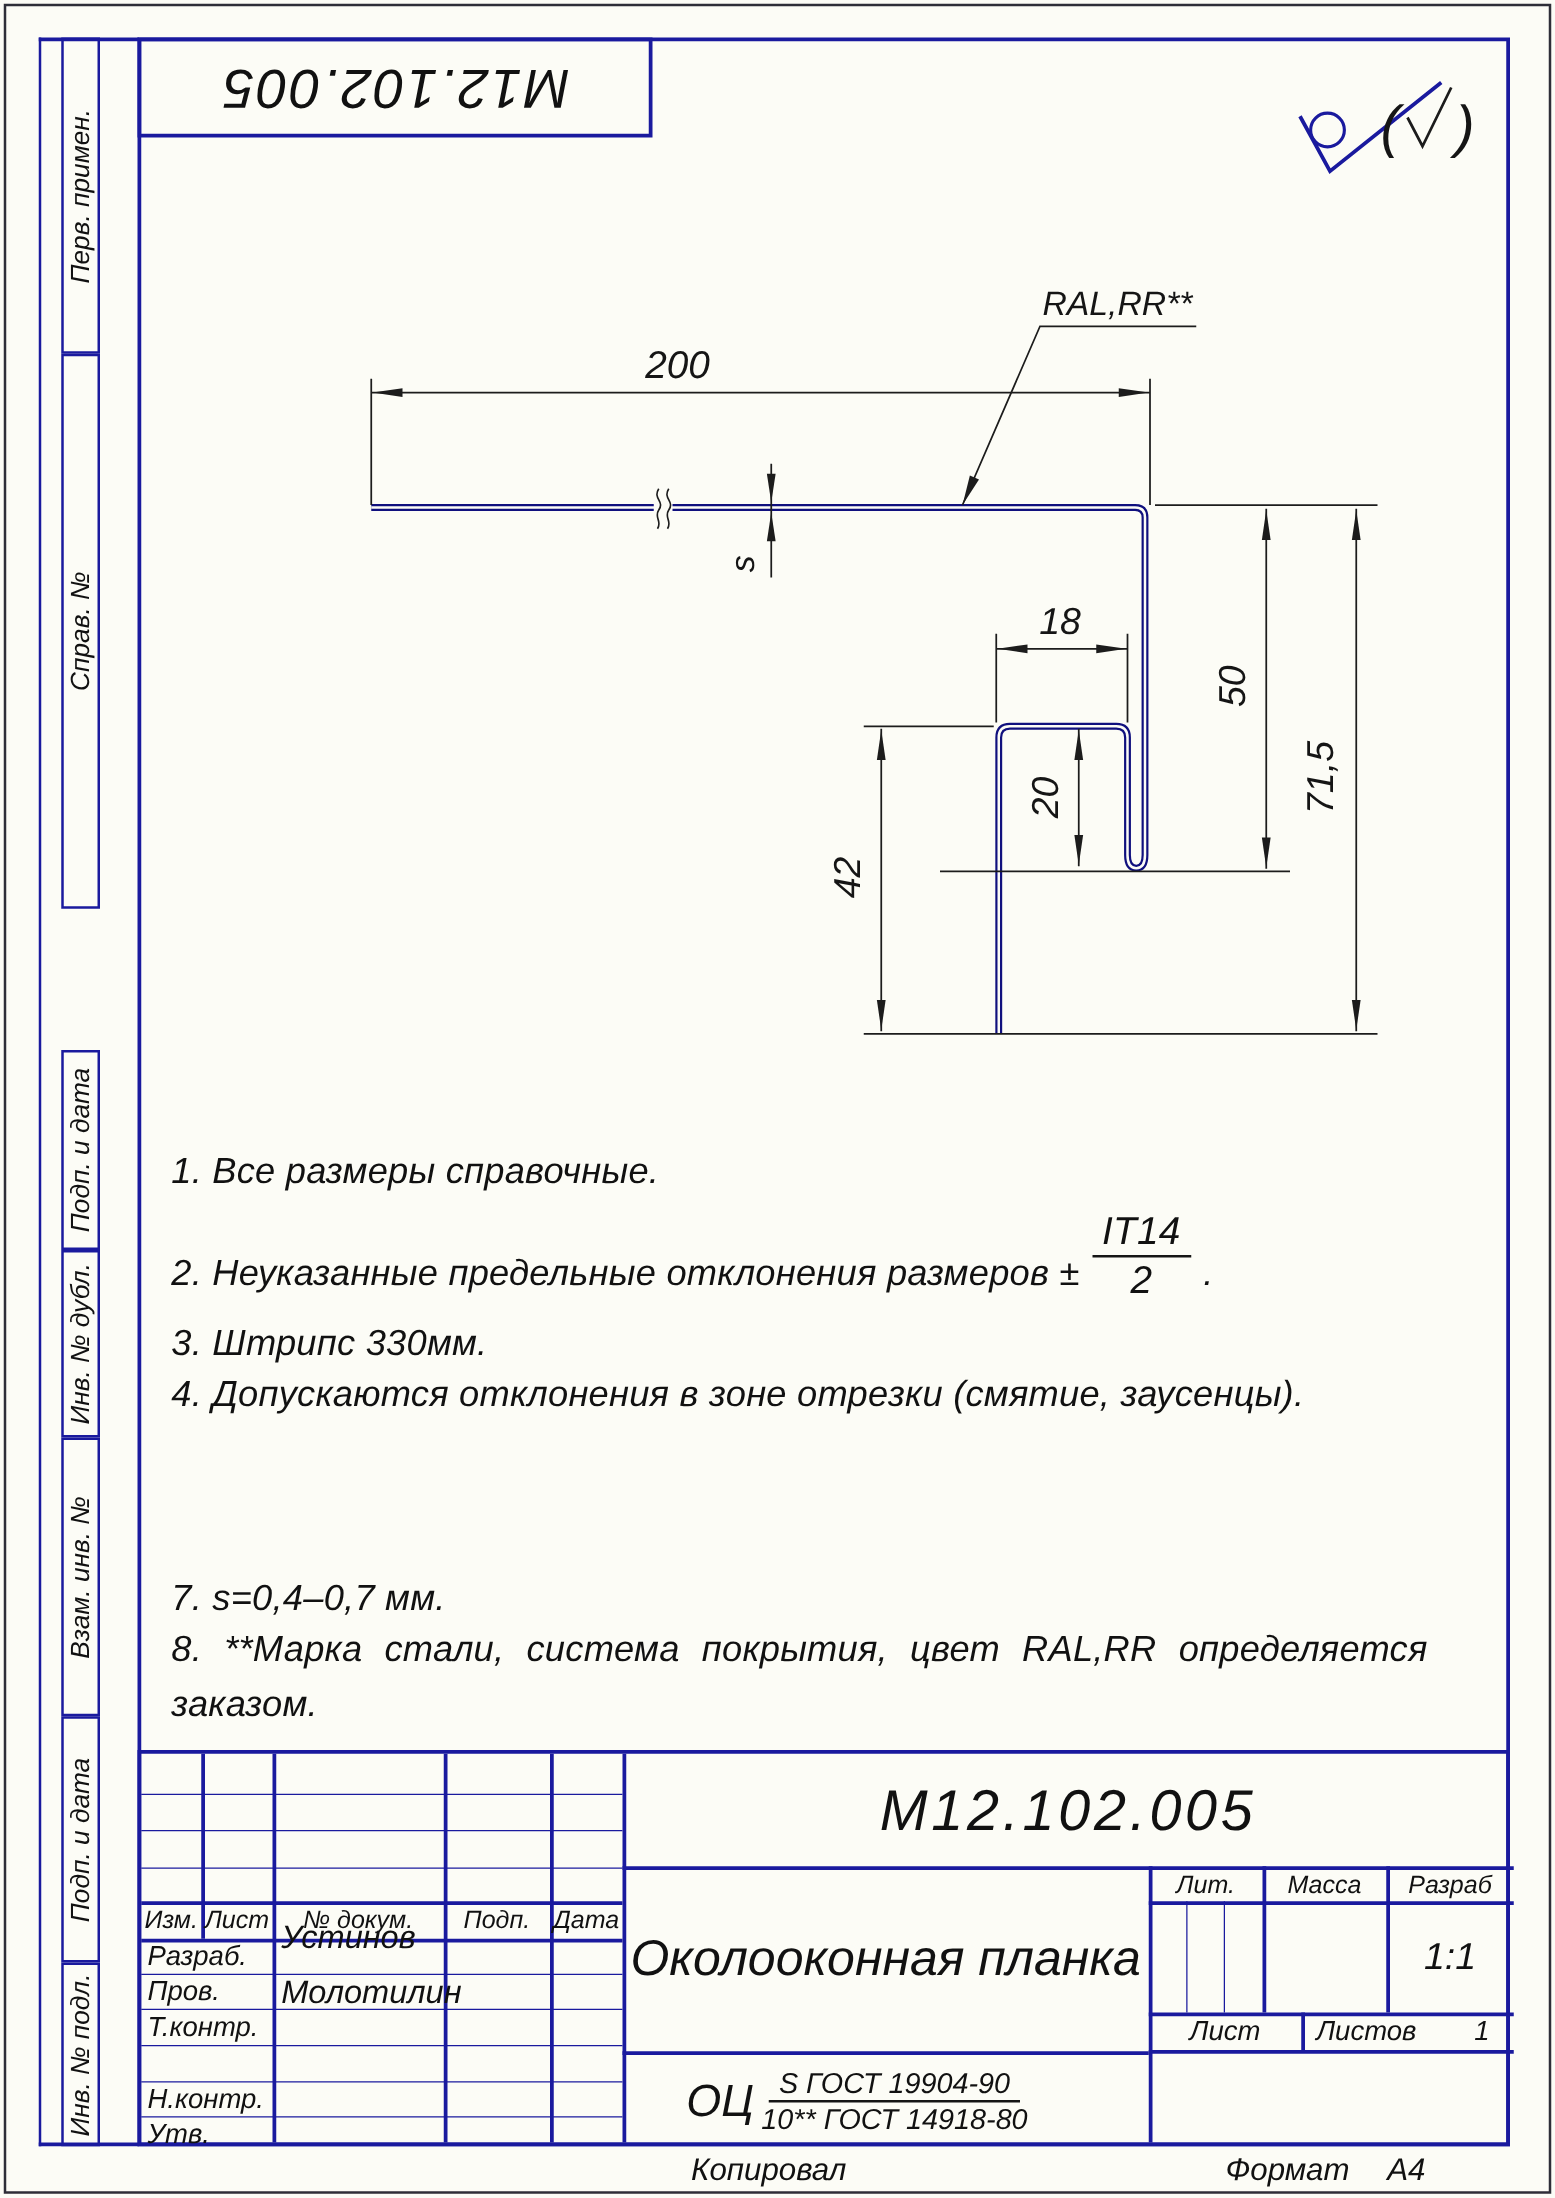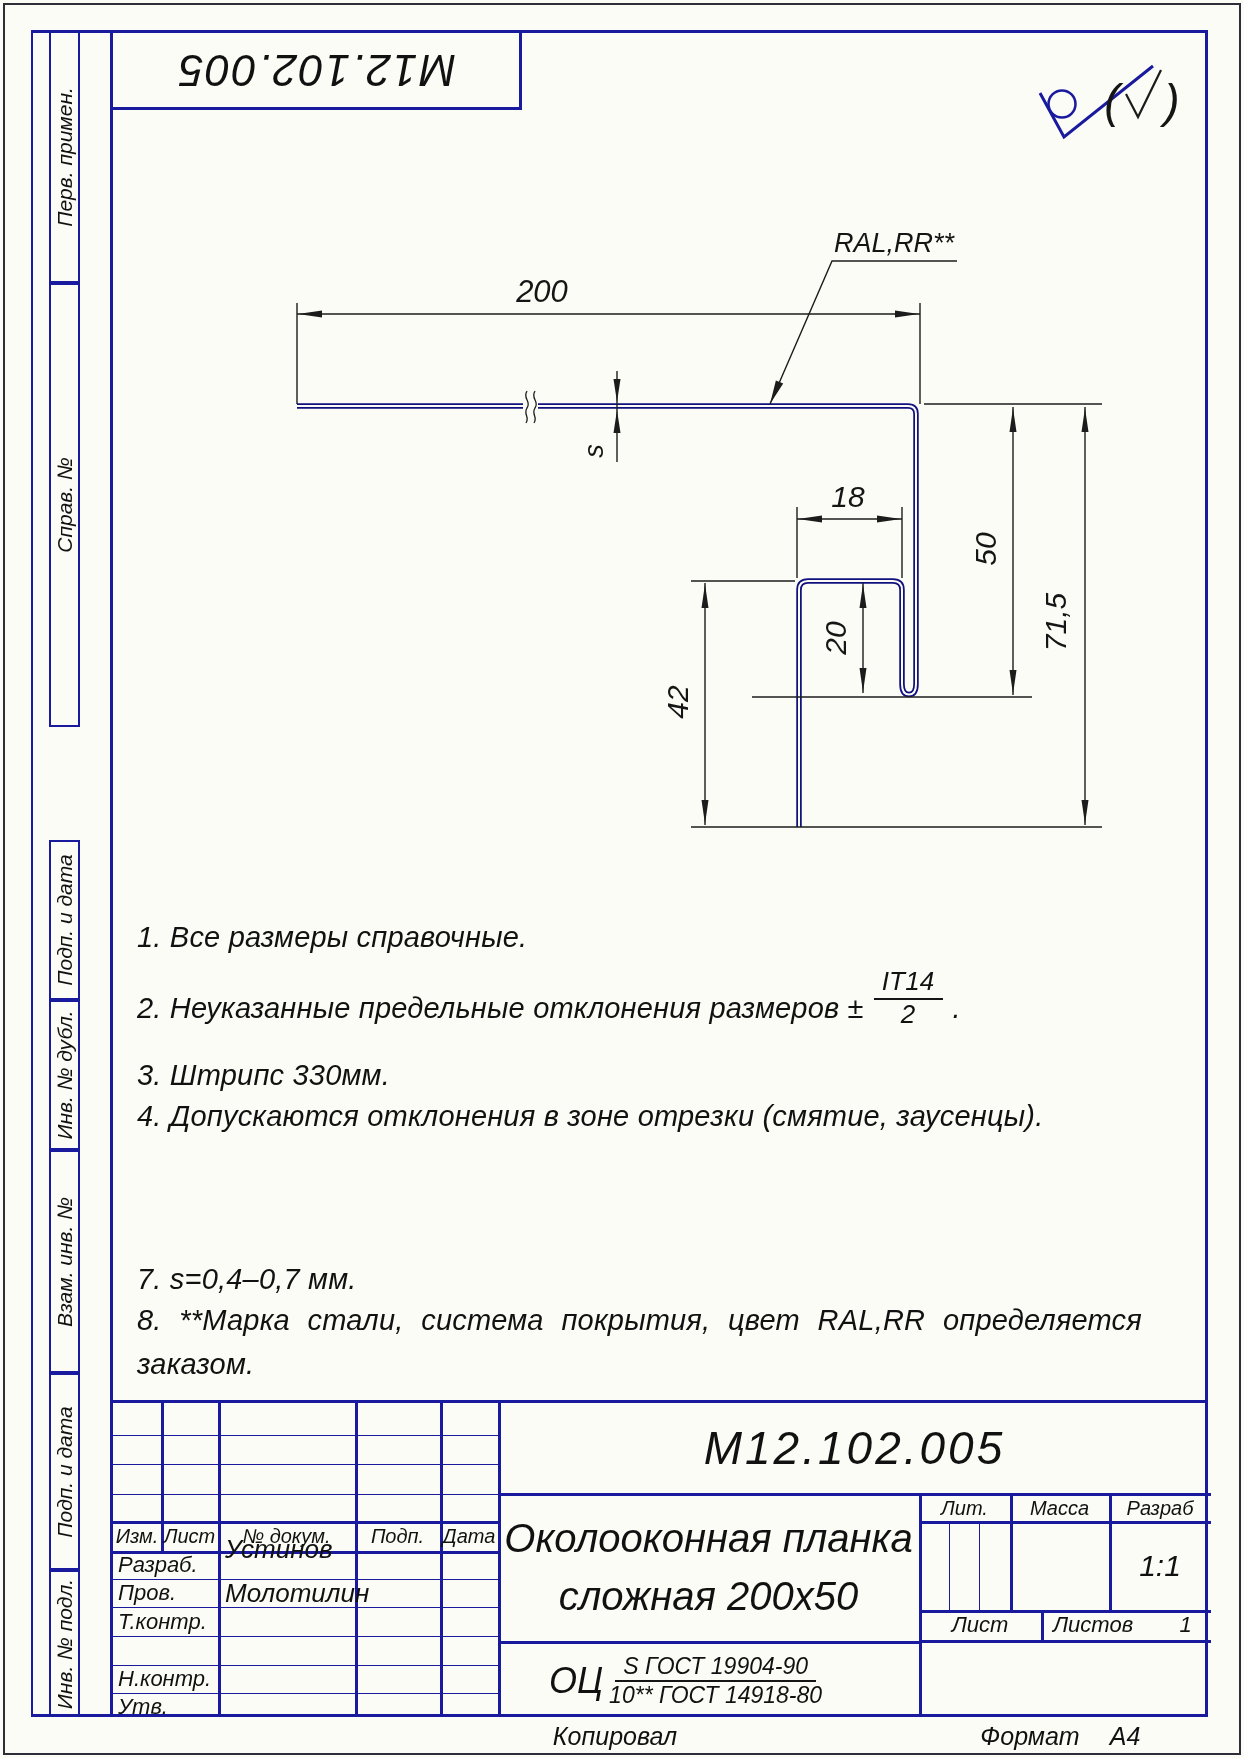--- a/index.html
+++ b/index.html
@@ -28,21 +28,21 @@
   svg text { font-family:"Liberation Sans", sans-serif; font-style:italic; fill:#151515; }
   .dim { stroke:#1c1c1c; stroke-width:1.4; fill:none; }
   .thin { stroke:#1c1c1c; stroke-width:1.3; fill:none; }
   .arr { fill:#1c1c1c; stroke:none; }
   .steel { fill:none; stroke:#10107e; stroke-width:5.5; }
   .steel-core { fill:none; stroke:#fcfcf6; stroke-width:2; }
 
   .notes { position:absolute; left:137px; top:905px; width:1005px; height:500px; font-style:italic; font-size:29px; }
   .note { position:absolute; left:0; width:1005px; text-align:justify; line-height:1.52; letter-spacing:0.2px; }
   .note-frac { display:flex; align-items:flex-end; gap:10px; text-align:left; }
-  .frac { display:inline-flex; flex-direction:column; align-items:center; font-size:26px; line-height:1.15; }
+  .frac { display:inline-flex; flex-direction:column; align-items:center; font-size:31px; line-height:1.15; }
   .frac .num { border-bottom:2px solid #151515; padding:0 8px 1px; }
 
   .tb { position:absolute; left:110px; top:1400px; width:1098px; height:317px;
     border:3px solid #1a1a9e; box-sizing:border-box; }
   .tb .vl, .tb .hl { position:absolute; background:#1a1a9e; }
   .tb .vl { width:2.5px; } .tb .hl { height:2.5px; }
   .tb .vlt { position:absolute; background:#1a1a9e; width:1px; }
   .tb .hlt { position:absolute; background:#1a1a9e; height:1.2px; }
   .tb .cell { position:absolute; display:flex; align-items:center; font-style:italic; box-sizing:border-box;text-align:center; }
   .tb .c-center { justify-content:center; text-align:center; }
@@ -232,21 +232,20 @@
   <div class="cell lbl22" style="left:5px;top:176px;width:100px;height:28px;">Пров.</div>
   <div class="cell lbl26" style="left:112px;top:176px;width:130px;height:28px;">Молотилин</div>
   <div class="cell lbl22" style="left:5px;top:204px;width:100px;height:29px;">Т.контр.</div>
   <div class="cell lbl22" style="left:5px;top:262px;width:100px;height:28px;">Н.контр.</div>
   <div class="cell lbl22" style="left:5px;top:290px;width:100px;height:27px;">Утв.</div>
 
   <div class="cell c-center designation" style="left:385px;top:0;width:713px;height:90px;">М12.102.005</div>
 
   <div class="title-cell" style="left:385px;top:90px;width:421px;height:148px;">
     <span>Околооконная планка</span>
-    <span>сложная 200x50</span>
   </div>
 
   <div class="material" style="left:362px;top:238px;width:421px;height:79px;">
     <span class="pre">ОЦ</span>
     <span class="frac">
       <span class="num">S ГОСТ 19904-90</span>
       <span class="den">10** ГОСТ 14918-80</span>
     </span>
   </div>
 

